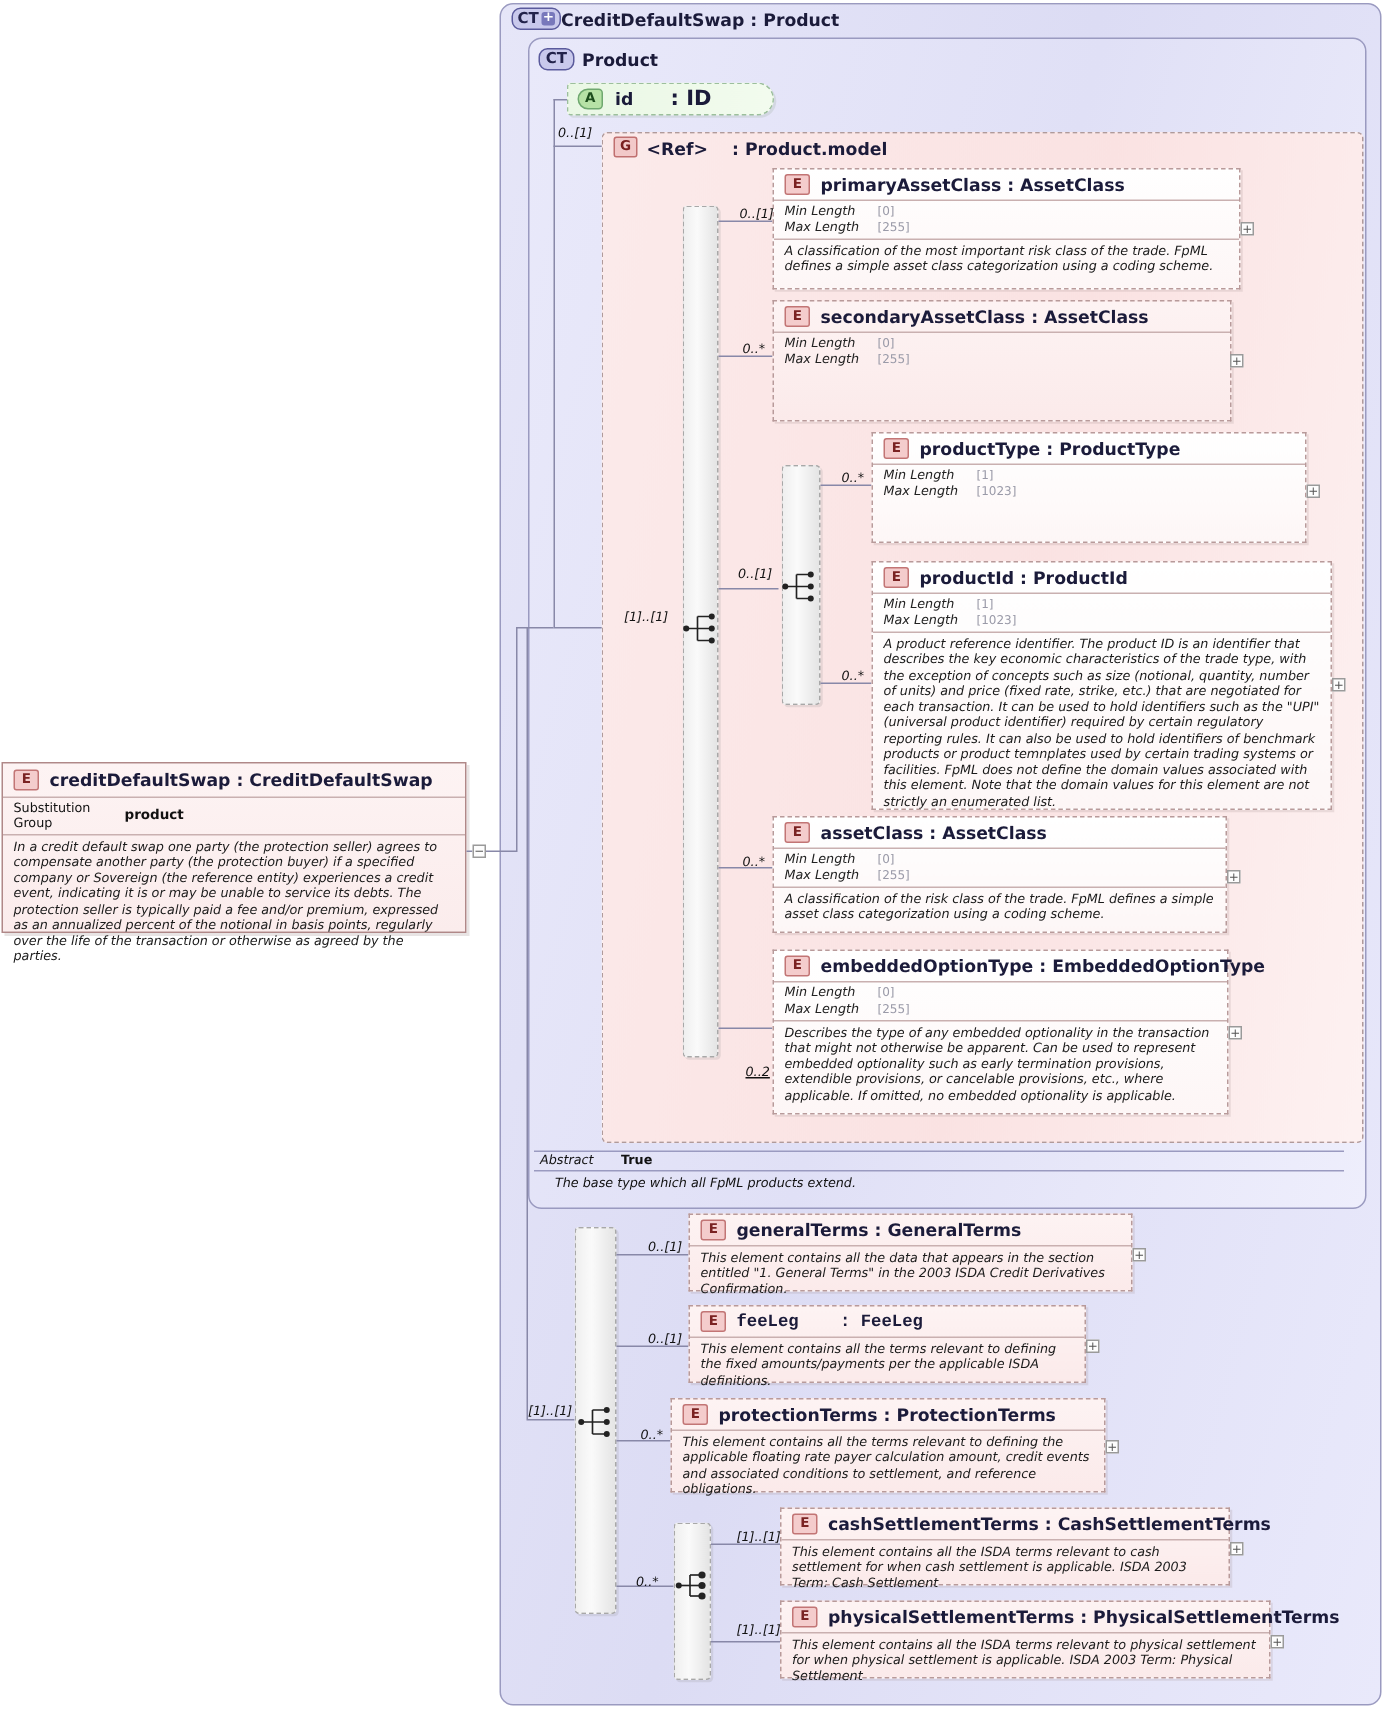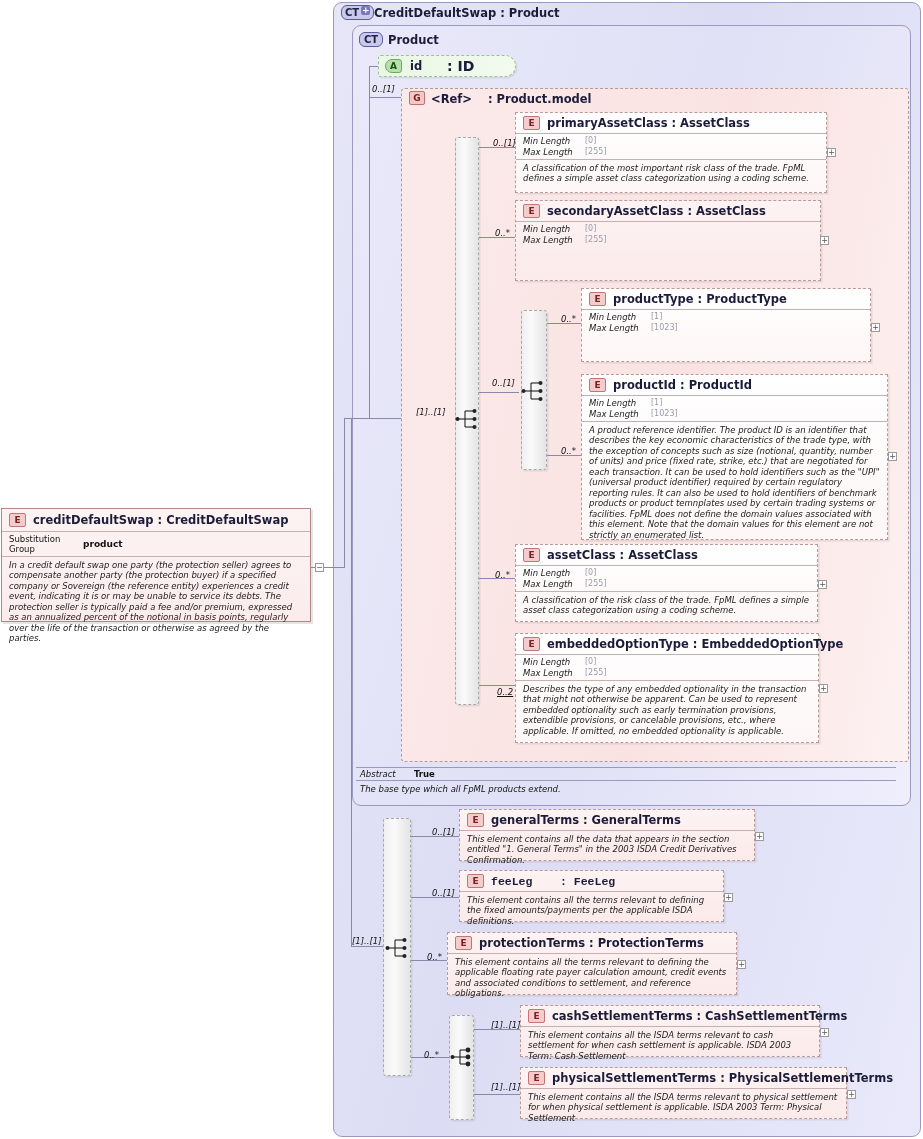--- a/index.html
+++ b/index.html
@@ -23,21 +23,21 @@
   }
   .ct-inner {
     position:absolute; left:352px; top:25px; width:559px; height:781px;
     border:1px solid #9a9ac0;
     border-radius:9px;
     background: linear-gradient(105deg,#e9e9fa 0%, #e0e0f6 50%, #eeeefc 100%);
   }
 
   .ct-badge {
     position:absolute;
-    display:flex; align-items:flex-start; gap:0px;
+    display:flex; align-items:center; gap:0px;
     border:1px solid #5a5a9c;
     border-radius:6px;
     background:#c9c9ec;
     font-family:"DejaVu Sans","Liberation Sans",sans-serif;
     font-size:10px; font-weight:bold; color:#22224a;
     padding:0 3px; height:15px; line-height:13px;
   }
   .ct-badge .plus {
     display:inline-block; width:9px; height:9px; margin-left:2px;
     border-radius:2px; background:#7878bb; color:#fff;
@@ -152,20 +152,21 @@
   .prop-row {
     position:absolute; border-top:1px solid #9a9ac0; border-bottom:1px solid #9a9ac0;
     font-size:8.5px; color:#111; display:flex; align-items:center;
     padding-left:4px;
   }
   .prop-row .pname { font-style:italic; width:54px; }
   .prop-row .pval { font-weight:bold; font-size:8.5px; }
   .footer-doc {
     position:absolute; font-size:8.5px; font-style:italic; color:#111;
     padding-left:4px;
+    margin-left:10px;
   }
 
   
   .left-el {
     position:absolute; left:1px; top:508px; width:310px; height:114px;
     border:1px solid #b08888;
     background:linear-gradient(180deg,#fdf3f3 0%,#fbecec 100%);
     box-shadow:2px 2px 0 rgba(150,130,130,.22);
   }
   .left-el .ehead { padding:4px 6px 4px 7px; }
@@ -357,21 +358,21 @@
           <span class="fname">Min Length</span>
           <span class="fval">[0]</span>
         </div>
       <div class="frow">
           <span class="fname">Max Length</span>
           <span class="fval">[255]</span>
         </div>
     </div>
     <div class="doc">Describes the type of any embedded optionality in the transaction that might not otherwise be apparent. Can be used to represent embedded optionality such as early termination provisions, extendible provisions, or cancelable provisions, etc., where applicable. If omitted, no embedded optionality is applicable.</div>
   </div>
-  <div class="card" style="left:497px; top:687px;text-decoration:underline;">0..2</div>
+  <div class="card" style="left:497px; top:710px;text-decoration:underline;">0..2</div>
   <div class="tog" style="left:819px; top:684px;">+</div>
 
   <div class="prop-row" style="left:356px; top:767px; width:540px; height:14px;">
     <span class="pname">Abstract</span>
     <span class="pval">True</span>
   </div>
   <div class="footer-doc" style="left:356px; top:784px; width:540px;">The base type which all FpML products extend.</div>
 
   <div class="left-el">
     <div class="ehead" style="display:flex;align-items:center;gap:7px;">

